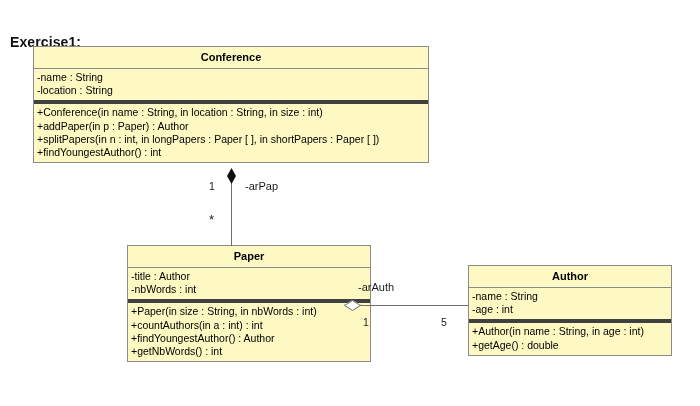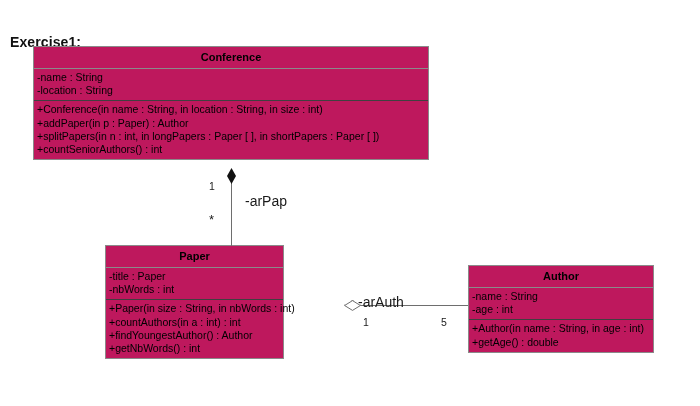--- a/index.html
+++ b/index.html
@@ -25,50 +25,50 @@
     font-weight: bold;
     letter-spacing: 0.1px;
     color: #111111;
     margin-top: 28px;
   }
 
   
   .uml-class {
     position: absolute;
     box-sizing: border-box;
-    background: #be185d;
+    background: #fef9c3;
     border: 1px solid #8a8a8a;
     font-size: 10.5px;
     line-height: 13px;
   }
   .uml-class .class-name {
     text-align: center;
     font-weight: bold;
     font-size: 11px;
     padding: 4px 2px 4px 2px;
     border-bottom: 1px solid #8a8a8a;
     white-space: nowrap;
   }
   .uml-class .compartment {
     padding: 2px 0 3px 2px;
   }
   .uml-class .compartment.attributes {
-    border-bottom: 1px solid #404040;
+    border-bottom: 4px solid #404040;
   }
   .uml-class .member {
     white-space: nowrap;
     padding: 0 2px 0 1px;
     font-size: 10.5px;
     line-height: 13.2px;
   }
 
   
   #class-conference { left: 33px;  top: 46px;  width: 396px; }
-  #class-paper      { left: 105px; top: 245px; width: 179px; }
-  #class-author     { left: 468px; top: 265px; width: 186px; }
+  #class-paper      { left: 127px; top: 245px; width: 244px; }
+  #class-author     { left: 468px; top: 265px; width: 204px; }
 
   
   .connector-line {
     position: absolute;
     background: #6e6e6e;
   }
   .v-line { width: 1px; }
   .h-line { height: 1px; }
 
   
@@ -90,25 +90,24 @@
     clip-path: polygon(50% 0%, 100% 50%, 50% 100%, 0% 50%);
   }
   #aggregation-diamond-outline {
     position: absolute;
     width: 17px;
     height: 11px;
   }
 
   .edge-label {
     position: absolute;
-    font-size: 14px;
+    font-size: 11px;
     line-height: 12px;
     white-space: nowrap;
     color: #1a1a1a;
-    margin-top: 15px;
   }
   .mult-label {
     position: absolute;
     font-size: 10.5px;
     line-height: 12px;
     white-space: nowrap;
     color: #1a1a1a;
   }
   .star-label {
     position: absolute;
@@ -126,28 +125,28 @@
 <div class="uml-class" id="class-conference">
   <div class="class-name">Conference</div>
   <div class="compartment attributes">
     <div class="member">-name : String</div>
     <div class="member">-location : String</div>
   </div>
   <div class="compartment operations">
     <div class="member">+Conference(in name : String, in location : String, in size : int)</div>
     <div class="member">+addPaper(in p : Paper) : Author</div>
     <div class="member">+splitPapers(in n : int, in longPapers : Paper [ ], in shortPapers : Paper [ ])</div>
-    <div class="member">+countSeniorAuthors() : int</div>
+    <div class="member">+findYoungestAuthor() : int</div>
   </div>
 </div>
 
 <div class="uml-class" id="class-paper">
   <div class="class-name">Paper</div>
   <div class="compartment attributes">
-    <div class="member">-title : Paper</div>
+    <div class="member">-title : Author</div>
     <div class="member">-nbWords : int</div>
   </div>
   <div class="compartment operations">
     <div class="member">+Paper(in size : String, in nbWords : int)</div>
     <div class="member">+countAuthors(in a : int) : int</div>
     <div class="member">+findYoungestAuthor() : Author</div>
     <div class="member">+getNbWords() : int</div>
   </div>
 </div>
 

